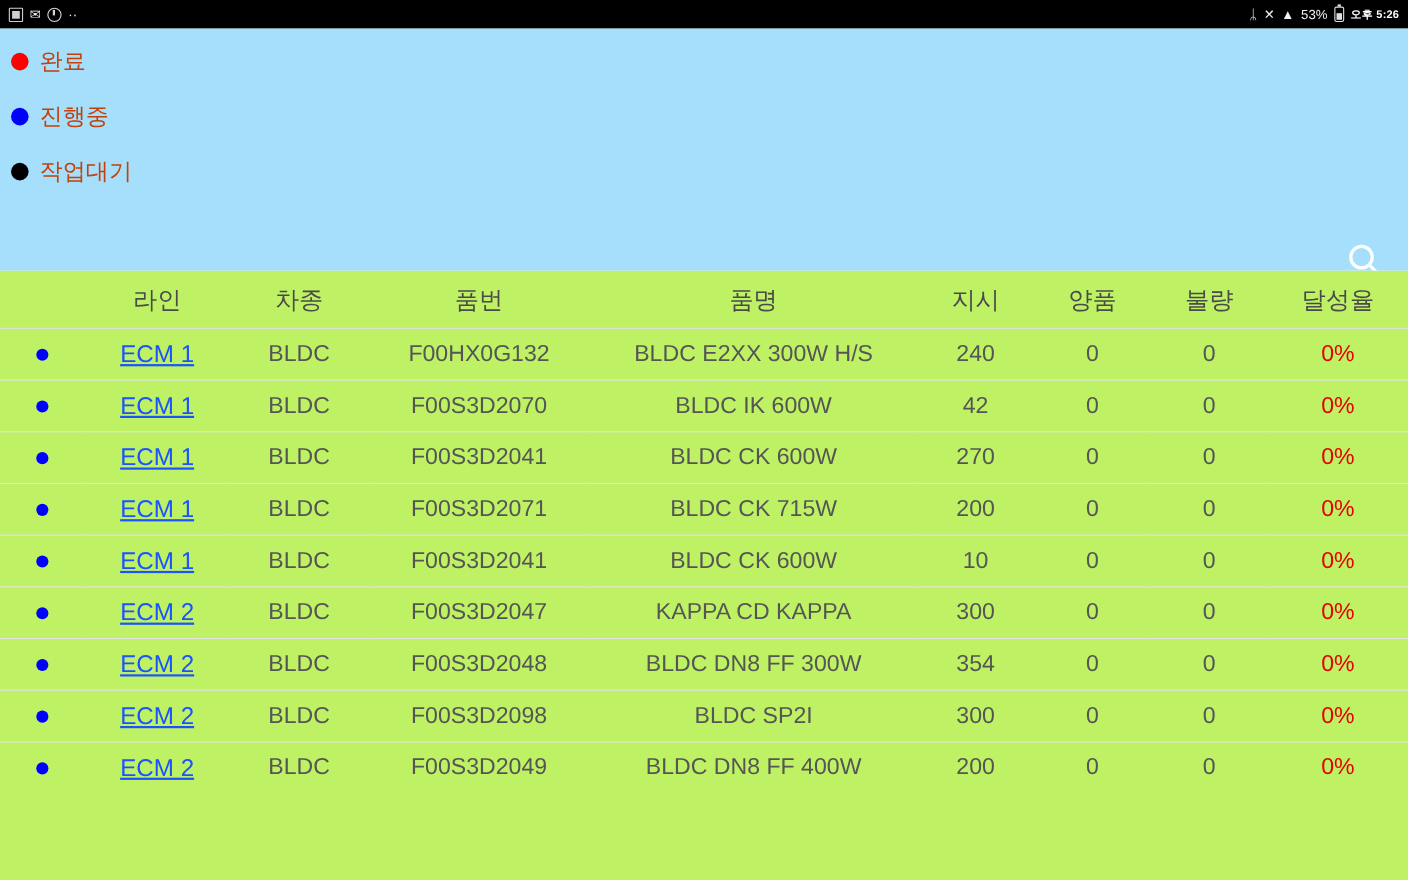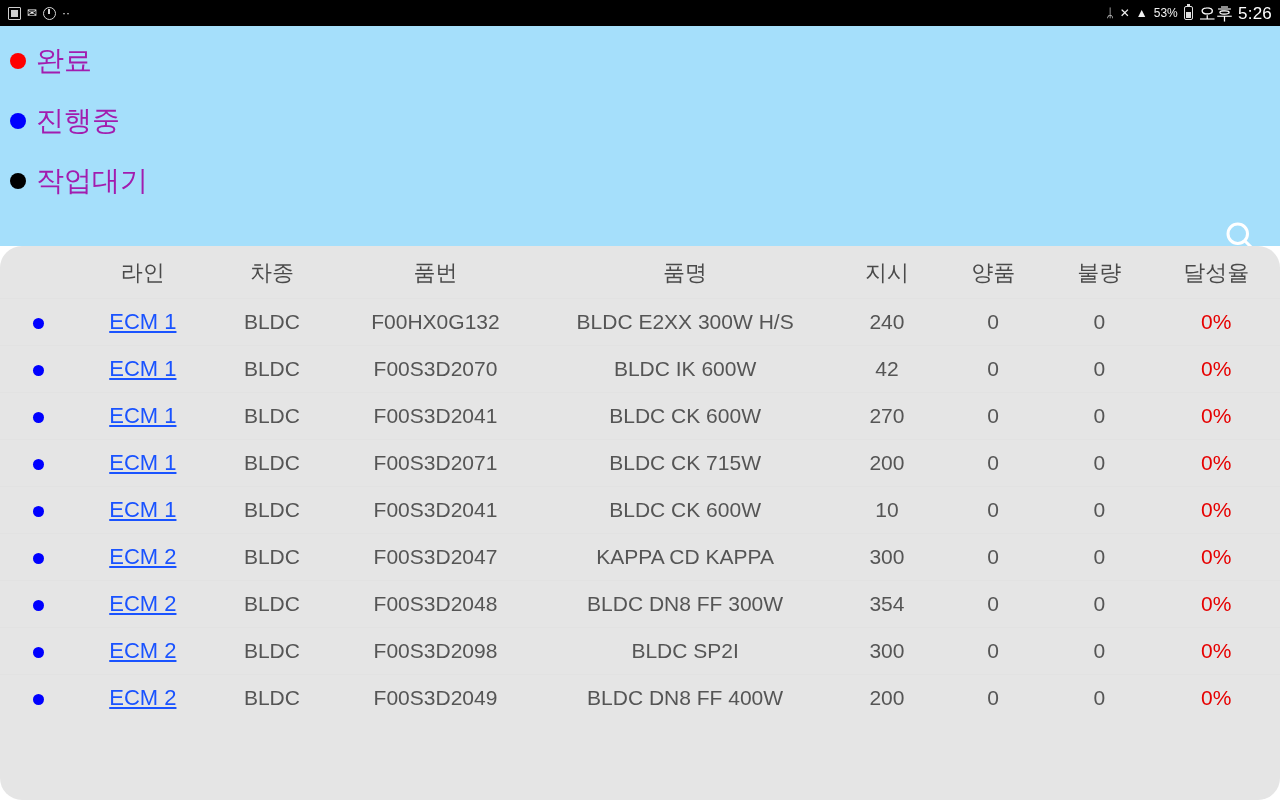--- a/index.html
+++ b/index.html
@@ -50,21 +50,21 @@
     border-radius: 50%;
     display: inline-block;
     position: relative;
   }
   .sb-circle::after {
     content: "";
     position: absolute; left: 4px; top: 1px;
     width: 1.5px; height: 5px;
     background: #d8d8d8;
   }
-  .sb-time { font-size: 17px; letter-spacing: .2px; }
+  .sb-time { font-size: 10px; letter-spacing: .2px; font-weight: bold; }
   .sb-batt {
     width: 9px; height: 14px;
     border: 1.4px solid #e0e0e0;
     border-radius: 2px;
     position: relative;
     display: inline-block;
   }
   .sb-batt::before {
     content: "";
     position: absolute; top: -3px; left: 2px;
@@ -92,22 +92,22 @@
   }
   .legend-row {
     display: flex; align-items: center; gap: 10px;
   }
   .legend-dot {
     width: 16px; height: 16px; border-radius: 50%;
     display: inline-block;
     flex: none;
   }
   .legend-label {
-    color: #a21caf;
-    font-size: 28px;
+    color: #c2410c;
+    font-size: 21px;
     font-weight: 500;
     white-space: nowrap;
   }
   .header-title {
     position: absolute;
     left: 0; right: 0;
     top: 72px;
     text-align: center;
     color: #ffffff;
     font-size: 46px;
@@ -127,22 +127,21 @@
     right: 22px; top: 192px;
     width: 36px; height: 36px;
     cursor: pointer;
   }
   .search-btn svg { display: block; }
 
   
   .table-wrap {
     height: calc(800px - 26px - 220px);
     overflow: hidden;
-    background: #e5e5e5;
-    border-radius: 22px;
+    background: #bef264;
   }
   table {
     width: 100%;
     border-collapse: collapse;
     table-layout: fixed;
   }
   thead th {
     font-size: 22px;
     font-weight: normal;
     color: #4a4a4a;

